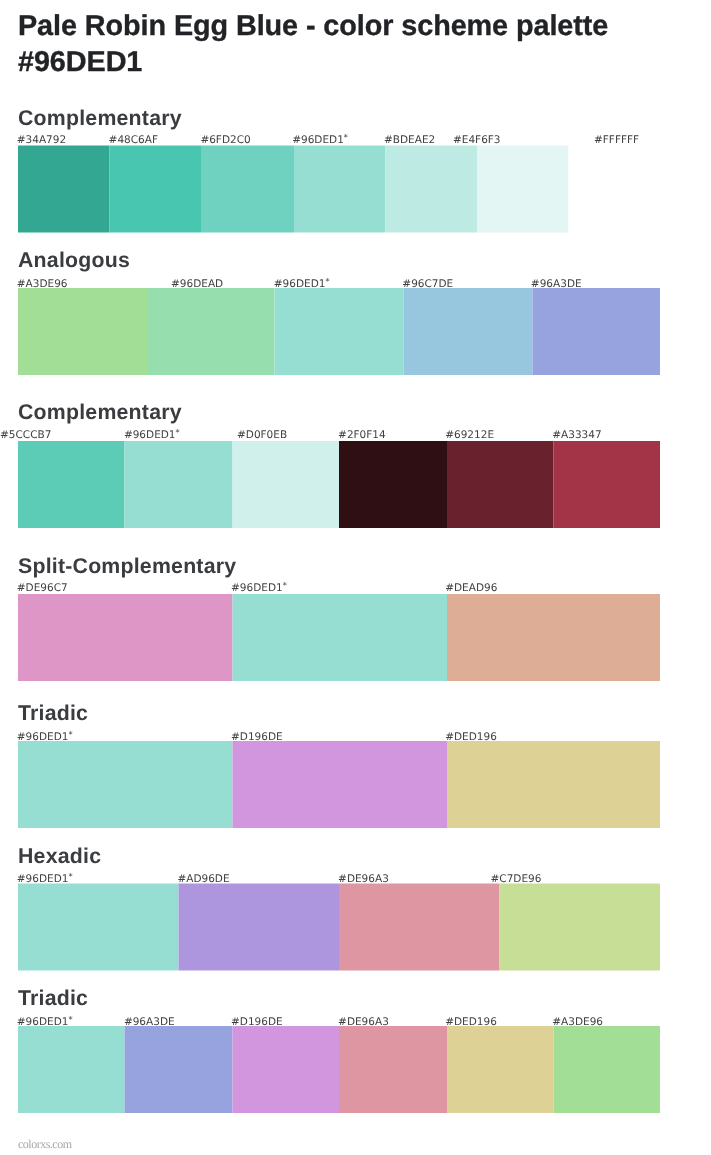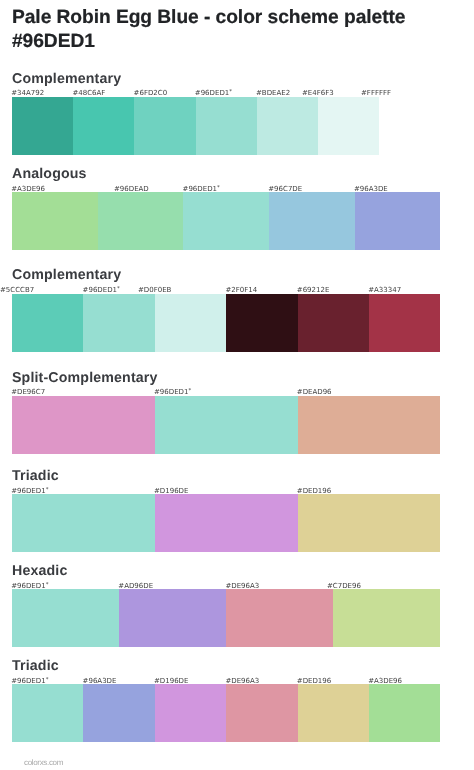--- a/index.html
+++ b/index.html
@@ -6,40 +6,40 @@
   html,body{margin:0;padding:0;background:#ffffff;}
   body{width:474px;height:770px;font-family:"Liberation Sans",sans-serif;-webkit-font-smoothing:antialiased;text-rendering:geometricPrecision;}
   .page{position:relative;width:474px;height:770px;overflow:hidden;background:#fff;}
   .title{position:absolute;left:12px;top:6px;width:400px;margin:0;font-size:19.2px;font-weight:bold;color:#212326;line-height:23.5px;letter-spacing:-0.05px;font-family:"Liberation Sans",sans-serif;-webkit-text-stroke:0.22px #212326;}
   .section{position:absolute;left:0;width:474px;}
   .sec-name{position:absolute;left:12px;top:-1.2px;font-size:14.2px;font-weight:bold;color:#3a3c40;line-height:14.2px;letter-spacing:0.15px;white-space:nowrap;}
   .lbl{position:absolute;top:17.5px;font-size:7px;color:#3f3f3f;font-family:"DejaVu Sans",sans-serif;line-height:7px;white-space:nowrap;}
   .star{font-size:5.5px;line-height:0;vertical-align:1.7px;letter-spacing:0;}
   .swatches{position:absolute;left:12px;top:24.3px;width:428.4px;height:58px;display:flex;}
   .sw{flex:1 1 0;height:58px;}
-  .footer{position:absolute;left:24px;top:758.5px;font-size:8px;color:#a9a9a9;line-height:8px;font-family:Liberation Sans, sans-serif;letter-spacing:-0.33px;}
+  .footer{position:absolute;left:12px;top:758.5px;font-size:8px;color:#a9a9a9;line-height:8px;font-family:Liberation Serif, serif;letter-spacing:-0.33px;}
   .s0{top:72.7px}.s1{top:168px}.s2{top:269.4px}.s3{top:371.7px}.s4{top:470.2px}.s5{top:565.2px}.s6{top:660px}
 </style>
 </head>
 <body>
 
 <div class="page">
 
   <h1 class="title"><span>Pale Robin Egg Blue - color scheme palette</span> <span>#96DED1</span></h1>
 
   <div class="palette">
     <div class="section s0">
       <div class="sec-name">Complementary</div>
       <div class="lbl" style="left:11.2px"><span class="hexv">#34A792</span></div>
       <div class="lbl" style="left:72.4px"><span class="hexv">#48C6AF</span></div>
       <div class="lbl" style="left:133.6px"><span class="hexv">#6FD2C0</span></div>
       <div class="lbl" style="left:194.8px"><span class="hexv">#96DED1</span><sup class="star">*</sup></div>
       <div class="lbl" style="left:256.0px"><span class="hexv">#BDEAE2</span></div>
       <div class="lbl" style="left:302px"><span class="hexv">#E4F6F3</span></div>
-      <div class="lbl" style="left:361px"><span class="hexv">#FFFFFF</span></div>
+      <div class="lbl" style="left:396px"><span class="hexv">#FFFFFF</span></div>
       <div class="swatches">
         <div class="sw" style="background: rgb(52, 167, 146);"></div>
         <div class="sw" style="background: rgb(72, 198, 175);"></div>
         <div class="sw" style="background: rgb(111, 210, 192);"></div>
         <div class="sw" style="background: rgb(150, 222, 209);"></div>
         <div class="sw" style="background: rgb(189, 234, 226);"></div>
         <div class="sw" style="background: rgb(228, 246, 243);"></div>
         <div class="sw" style="background: rgb(255, 255, 255);"></div>
       </div>
     </div>
@@ -55,21 +55,21 @@
         <div class="sw" style="background: rgb(150, 222, 173);"></div>
         <div class="sw" style="background: rgb(150, 222, 209);"></div>
         <div class="sw" style="background: rgb(150, 199, 222);"></div>
         <div class="sw" style="background: rgb(150, 163, 222);"></div>
       </div>
     </div>
     <div class="section s2">
       <div class="sec-name">Complementary</div>
       <div class="lbl" style="left:0"><span class="hexv">#5CCCB7</span></div>
       <div class="lbl" style="left:82.6px"><span class="hexv">#96DED1</span><sup class="star">*</sup></div>
-      <div class="lbl" style="left:138px"><span class="hexv">#D0F0EB</span></div>
+      <div class="lbl" style="left:158px"><span class="hexv">#D0F0EB</span></div>
       <div class="lbl" style="left:225.4px"><span class="hexv">#2F0F14</span></div>
       <div class="lbl" style="left:296.8px"><span class="hexv">#69212E</span></div>
       <div class="lbl" style="left:368.2px"><span class="hexv">#A33347</span></div>
       <div class="swatches">
         <div class="sw" style="background: rgb(92, 204, 183);"></div>
         <div class="sw" style="background: rgb(150, 222, 209);"></div>
         <div class="sw" style="background: rgb(208, 240, 235);"></div>
         <div class="sw" style="background: rgb(47, 15, 20);"></div>
         <div class="sw" style="background: rgb(105, 33, 46);"></div>
         <div class="sw" style="background: rgb(163, 51, 71);"></div>

